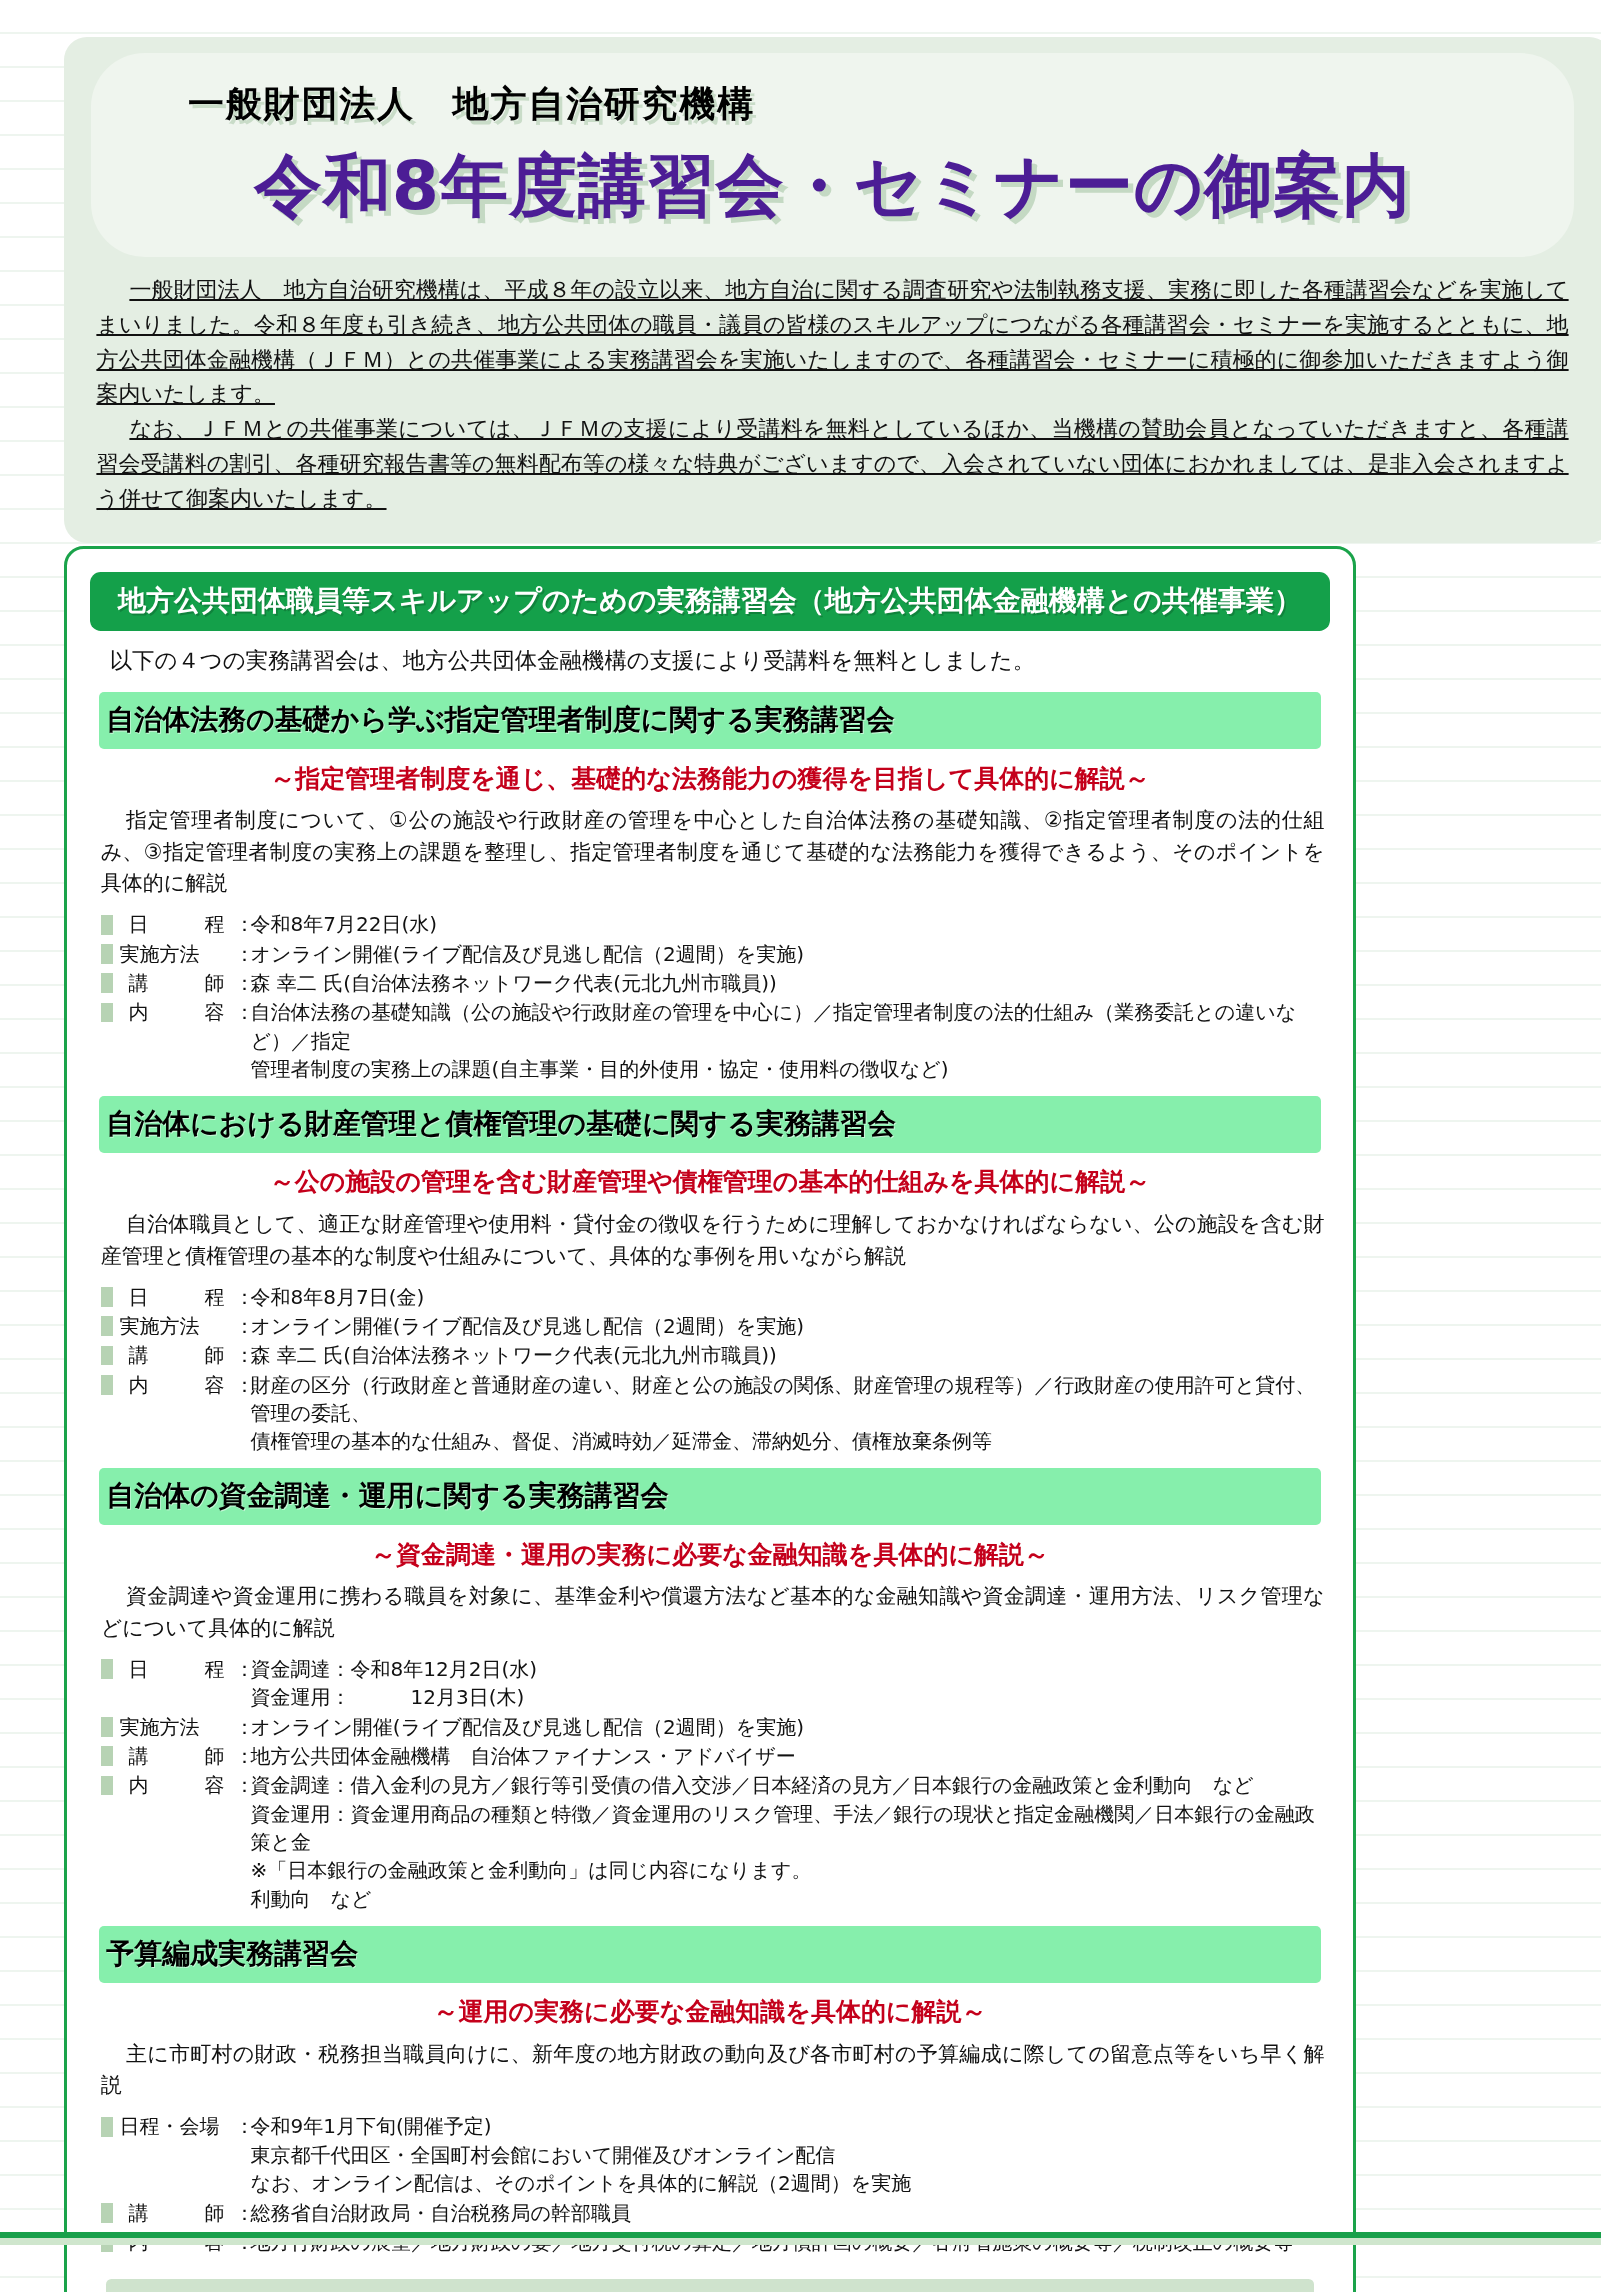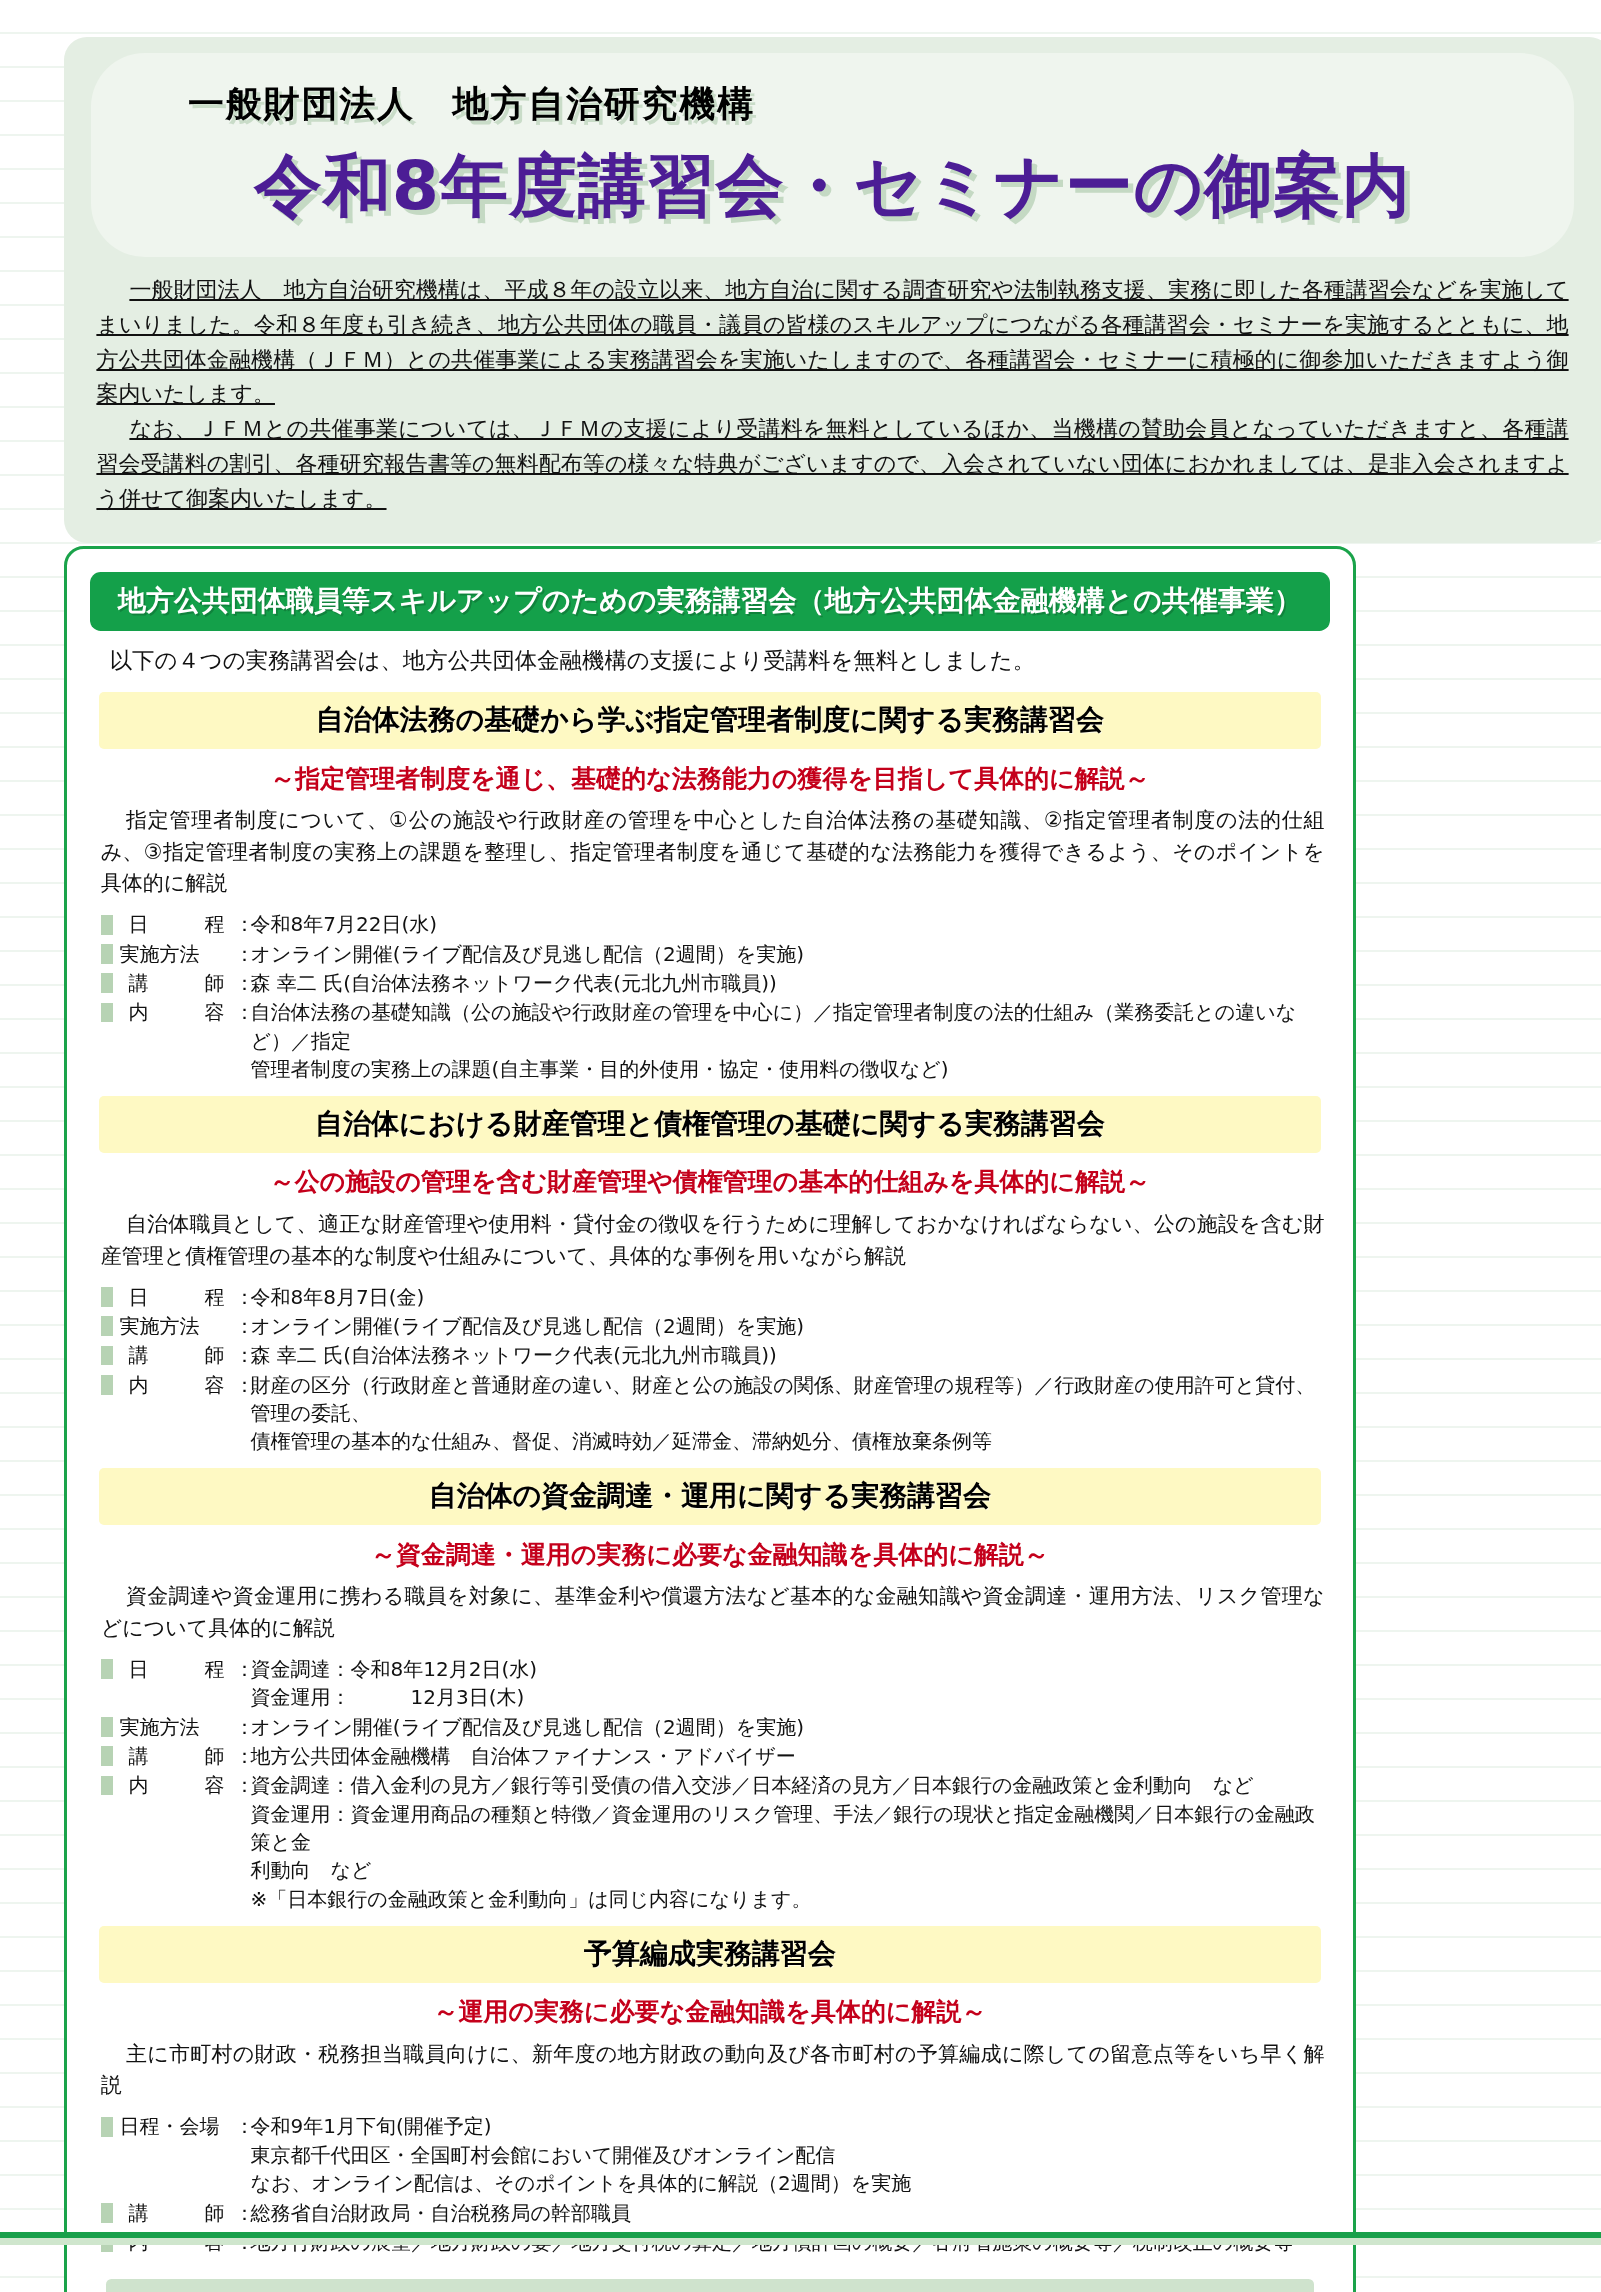--- a/index.html
+++ b/index.html
@@ -108,23 +108,22 @@
   .lead-note {
     font-size: 22.4px;
     color: #111;
     margin: 14.3px 0 16px 19.7px;
     font-family: "DejaVu Sans", sans-serif;
   }
 
   .course { margin-bottom: 5.4px; }
 
   .course-title {
-    background: #fef9c3;
+    background: #86efac;
     border-radius: 5px;
-    text-align: center;
     font-family: "DejaVu Sans", sans-serif;
     font-weight: bold;
     font-size: 28px;
     color: #000;
     padding: 9px 7.2px 9.9px 7.2px;
     margin: 12.5px 9px 0 9px;
     text-shadow: 0.9px 0.9px 0 rgba(255,255,255,.55);
   }
   .course-sub {
     text-align: center;
@@ -325,22 +324,22 @@
           <span class="dcolon">：</span>
           <span class="dvalue">地方公共団体金融機構　自治体ファイナンス・アドバイザー</span>
         </div>
         <div class="drow">
           <span class="bullet"></span>
           <span class="dlabel spaced">内　容</span>
           <span class="dcolon">：</span>
           <span class="dvalue">
             <span>資金調達：借入金利の見方／銀行等引受債の借入交渉／日本経済の見方／日本銀行の金融政策と金利動向　など</span>
             <span class="cont">資金運用：資金運用商品の種類と特徴／資金運用のリスク管理、手法／銀行の現状と指定金融機関／日本銀行の金融政策と金</span>
+            <span class="cont">※「日本銀行の金融政策と金利動向」は同じ内容になります。</span>
             <span class="cont">利動向　など</span>
-            <span class="cont">※「日本銀行の金融政策と金利動向」は同じ内容になります。</span>
           </span>
         </div>
       </div>
     </div>
 
     <div class="course">
       <div class="course-title">予算編成実務講習会</div>
       <div class="course-sub">～運用の実務に必要な金融知識を具体的に解説～</div>
       <div class="course-desc">主に市町村の財政・税務担当職員向けに、新年度の地方財政の動向及び各市町村の予算編成に際しての留意点等をいち早く解説</div>
       <div class="details">

